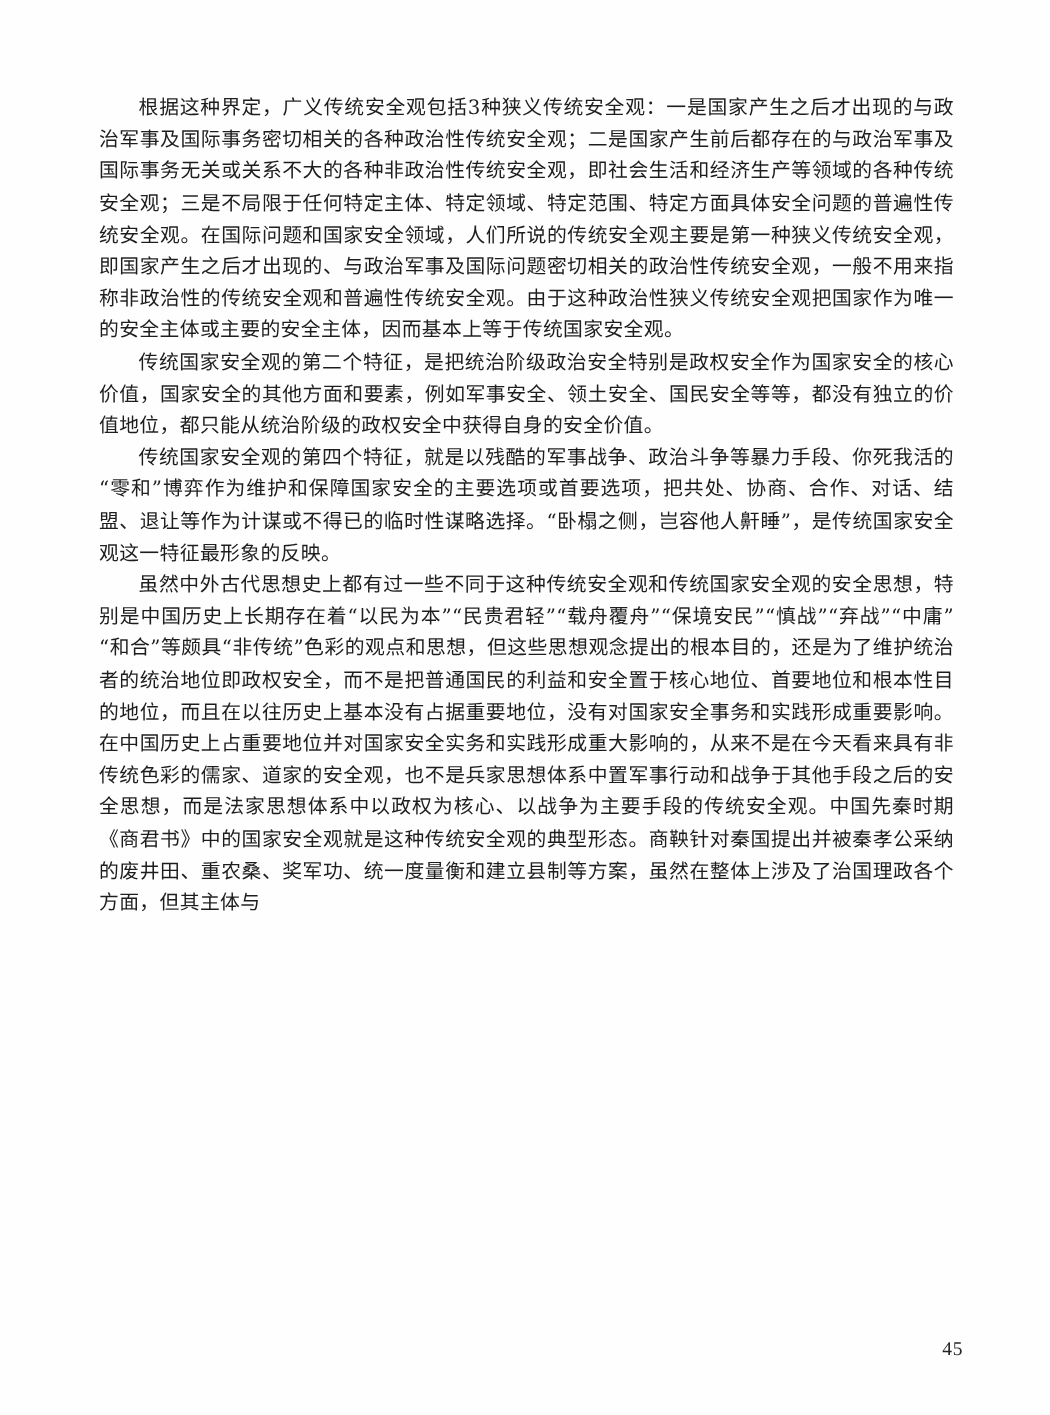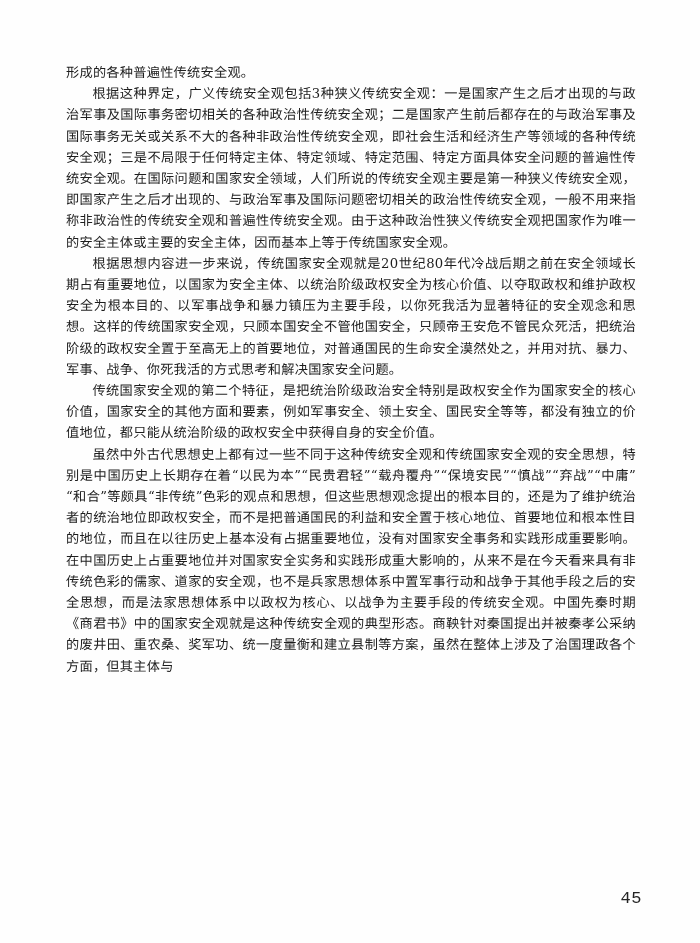--- a/index.html
+++ b/index.html
@@ -40,35 +40,34 @@
     color: #1d1d1d;
     -webkit-font-smoothing: none;
   }
   p.para.no-indent {
     text-indent: 0;
   }
   .page-number {
     position: absolute;
     right: 58px;
     top: 892px;
-    font-size: 17px;
+    font-size: 13px;
     line-height: 14px;
     color: #242424;
-    font-family: Liberation Mono, monospace;
+    font-family: Liberation Serif, serif;
     letter-spacing: 0.03em;
   }
 </style>
 </head>
 <body>
 
 <div class="page">
 
   <div class="text-block">
-    <p class="para no-indent">形成的各种普遍性传统安全观。</p>
     <p class="para">根据这种界定，广义传统安全观包括3种狭义传统安全观：一是国家产生之后才出现的与政治军事及国际事务密切相关的各种政治性传统安全观；二是国家产生前后都存在的与政治军事及国际事务无关或关系不大的各种非政治性传统安全观，即社会生活和经济生产等领域的各种传统安全观；三是不局限于任何特定主体、特定领域、特定范围、特定方面具体安全问题的普遍性传统安全观。在国际问题和国家安全领域，人们所说的传统安全观主要是第一种狭义传统安全观，即国家产生之后才出现的、与政治军事及国际问题密切相关的政治性传统安全观，一般不用来指称非政治性的传统安全观和普遍性传统安全观。由于这种政治性狭义传统安全观把国家作为唯一的安全主体或主要的安全主体，因而基本上等于传统国家安全观。</p>
-    <p class="para">根据思想内容进一步来说，传统国家安全观就是20世纪80年代冷战后期之前在安全领域长期占有重要地位，以国家为安全主体、以统治阶级政权安全为核心价值、以夺取政权和维护政权安全为根本目的、以军事战争和暴力镇压为主要手段，以你死我活为显著特征的安全观念和思想。这样的传统国家安全观，只顾本国安全不管他国安全，只顾帝王安危不管民众死活，把统治阶级的政权安全置于至高无上的首要地位，对普通国民的生命安全漠然处之，并用对抗、暴力、军事、战争、你死我活的方式思考和解决国家安全问题。</p>
     <p class="para">传统国家安全观的第二个特征，是把统治阶级政治安全特别是政权安全作为国家安全的核心价值，国家安全的其他方面和要素，例如军事安全、领土安全、国民安全等等，都没有独立的价值地位，都只能从统治阶级的政权安全中获得自身的安全价值。</p>
+    <p class="para">传统国家安全观的第四个特征，就是以残酷的军事战争、政治斗争等暴力手段、你死我活的“零和”博弈作为维护和保障国家安全的主要选项或首要选项，把共处、协商、合作、对话、结盟、退让等作为计谋或不得已的临时性谋略选择。“卧榻之侧，岂容他人鼾睡”，是传统国家安全观这一特征最形象的反映。</p>
     <p class="para">虽然中外古代思想史上都有过一些不同于这种传统安全观和传统国家安全观的安全思想，特别是中国历史上长期存在着“以民为本”“民贵君轻”“载舟覆舟”“保境安民”“慎战”“弃战”“中庸”“和合”等颇具“非传统”色彩的观点和思想，但这些思想观念提出的根本目的，还是为了维护统治者的统治地位即政权安全，而不是把普通国民的利益和安全置于核心地位、首要地位和根本性目的地位，而且在以往历史上基本没有占据重要地位，没有对国家安全事务和实践形成重要影响。在中国历史上占重要地位并对国家安全实务和实践形成重大影响的，从来不是在今天看来具有非传统色彩的儒家、道家的安全观，也不是兵家思想体系中置军事行动和战争于其他手段之后的安全思想，而是法家思想体系中以政权为核心、以战争为主要手段的传统安全观。中国先秦时期《商君书》中的国家安全观就是这种传统安全观的典型形态。商鞅针对秦国提出并被秦孝公采纳的废井田、重农桑、奖军功、统一度量衡和建立县制等方案，虽然在整体上涉及了治国理政各个方面，但其主体与</p>
   </div>
 
   <div class="page-number">45</div>
 
 </div>
 
 </body></html>

